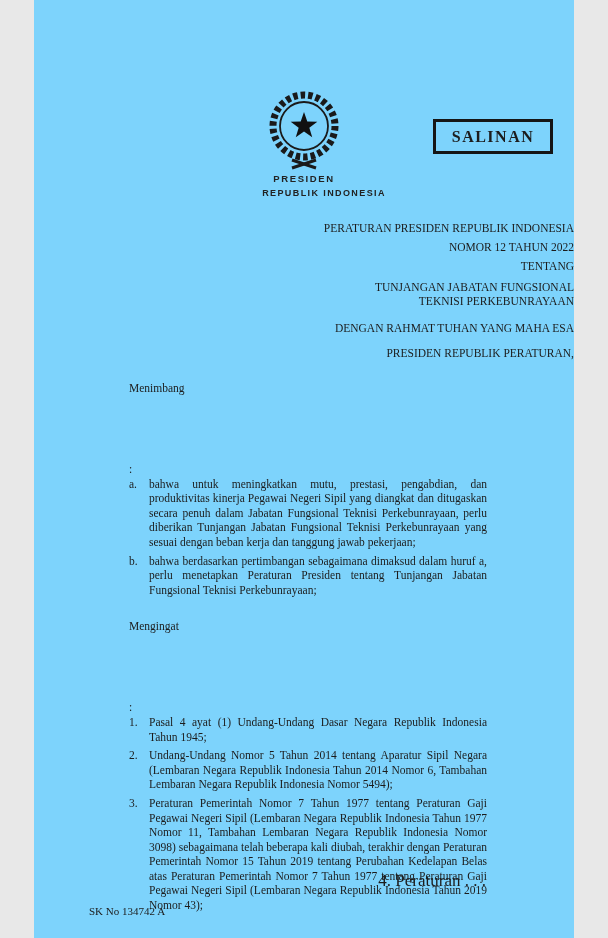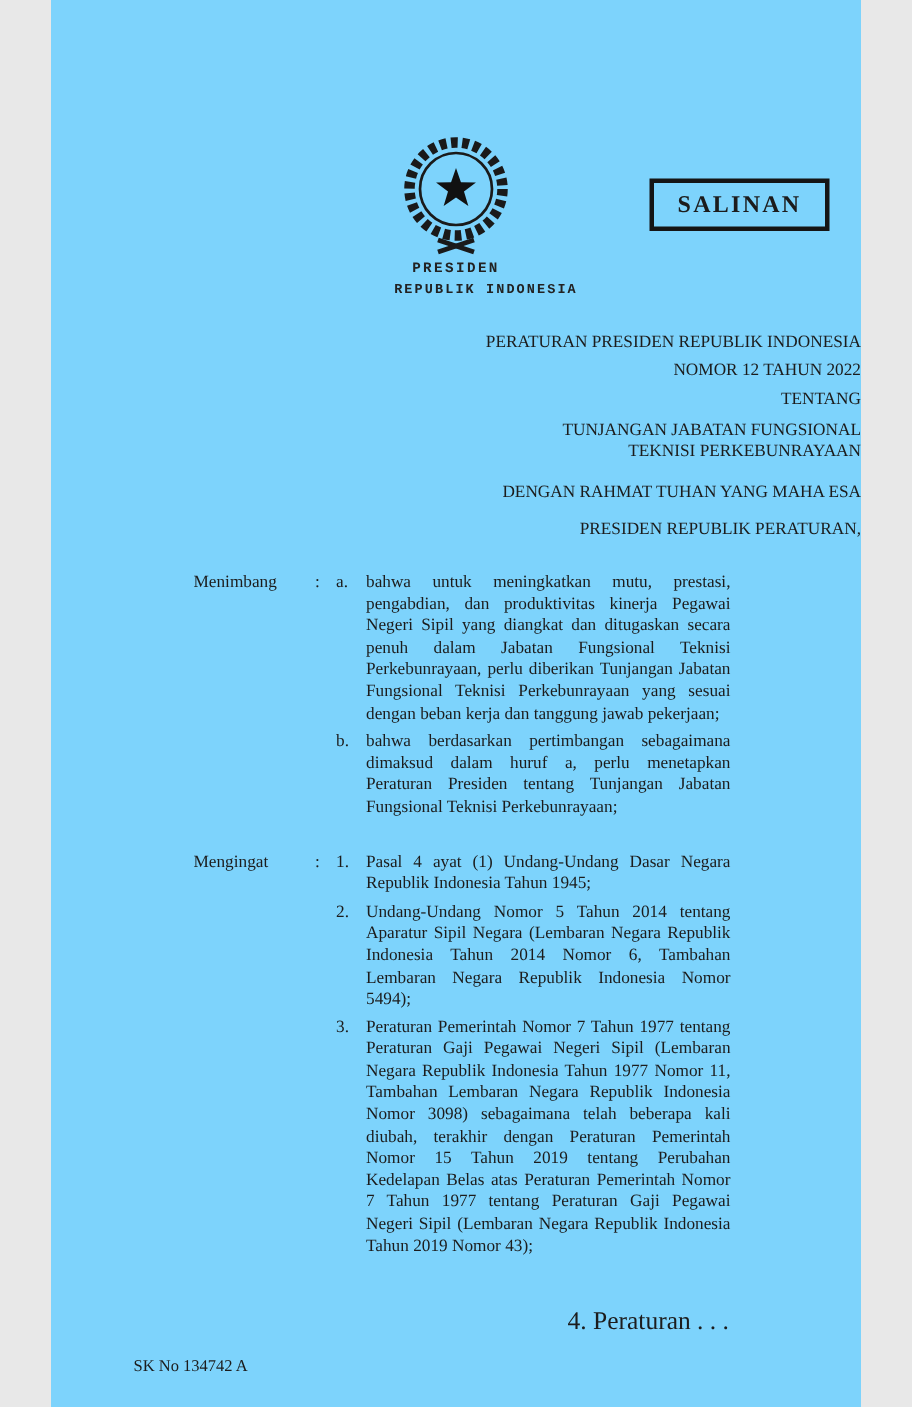--- a/index.html
+++ b/index.html
@@ -40,21 +40,21 @@
     letter-spacing: 1.5px;
     font-family: "Liberation Serif", serif;
   }
 
   
   .letterhead {
     position: absolute;
     top: 173px;
     left: 0; right: 0;
     text-align: center;
-    font-family: Liberation Mono, monospace;
+    font-family: Liberation Sans, sans-serif;
     font-weight: bold;
     color: #222;
   }
   .letterhead .lh1 { font-size: 9.5px; letter-spacing: 1.6px; }
   .letterhead .lh2 { font-size: 9px; letter-spacing: 1.4px; margin-top: 4px; padding-left: 40px; }
 
   
   .title-block {
     position: absolute;
     top: 222px;
@@ -73,21 +73,21 @@
 
   
   .body-block {
     position: absolute;
     top: 381px;
     left: 95px;
     right: 87px;
     font-size: 11.5px;
     line-height: 14.6px;
   }
-  .clause { display: flex; }
+  .clause { display: flex; flex-direction: column; }
   .clause + .clause { margin-top: 22px; }
   .clause-label { width: 81px; flex: 0 0 81px; }
   .clause-colon { width: 14px; flex: 0 0 14px; }
   .clause-items { flex: 1; }
   .c-item { display: flex; }
   .c-item + .c-item { margin-top: 4px; }
   .c-marker { width: 20px; flex: 0 0 20px; }
   .c-text { flex: 1; text-align: justify; }
 
   

